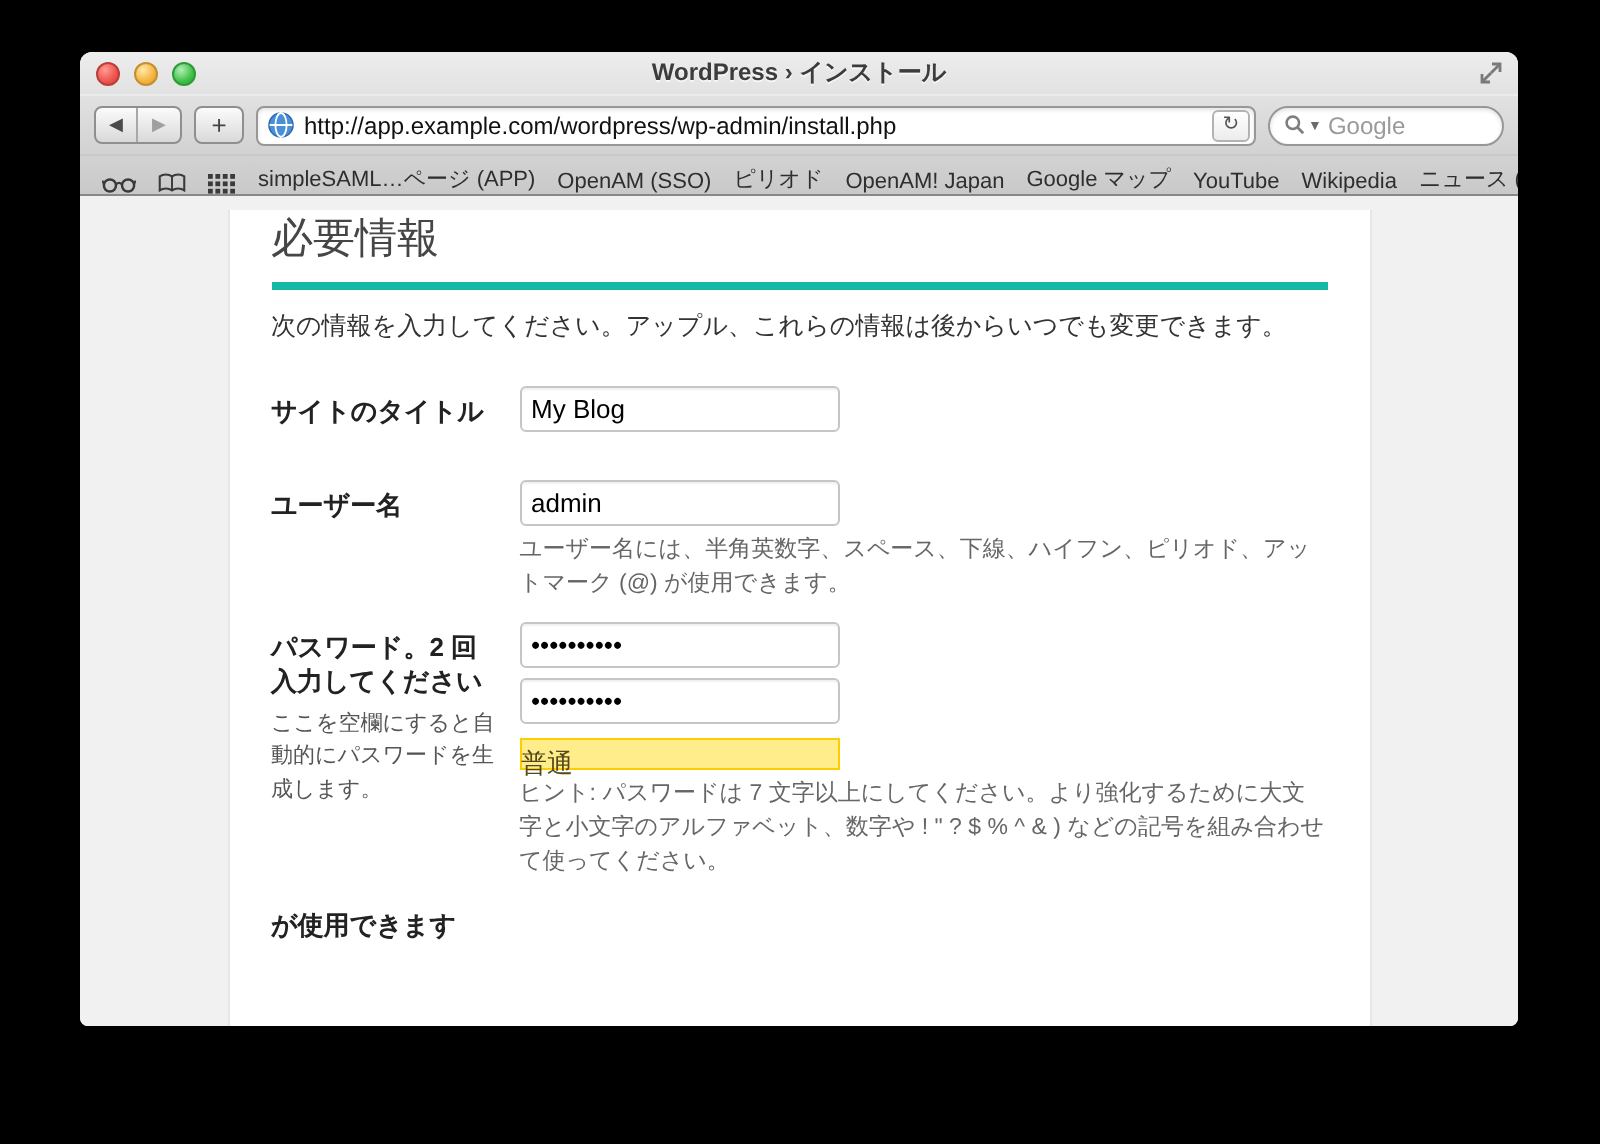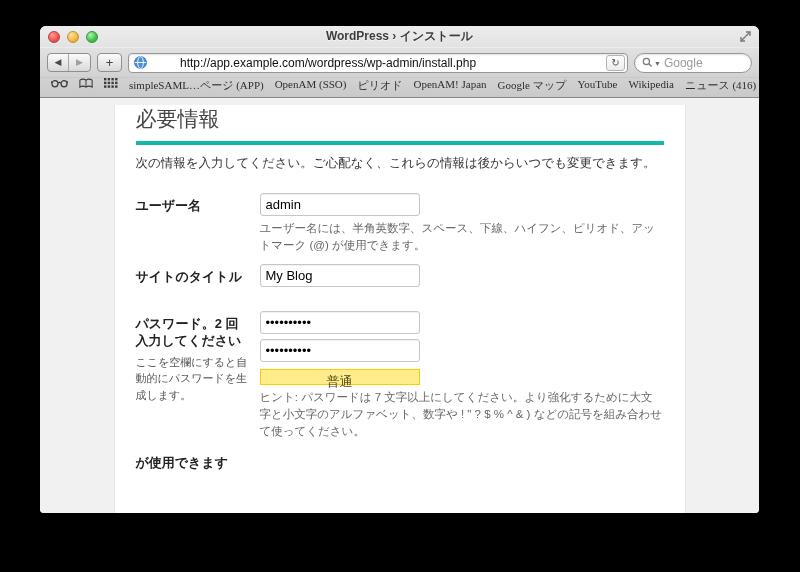--- a/index.html
+++ b/index.html
@@ -25,36 +25,36 @@
 
   .toolbar { height:29px; display:flex; align-items:center; padding:0 7px; gap:6px; }
   .navgroup { display:flex; height:19px; border:1px solid #8f8f8f; border-radius:4px; overflow:hidden;
               background:linear-gradient(#fbfbfb,#d9d9d9); }
   .navbtn { width:21px; border:none; background:transparent; font-size:9px; line-height:17px; cursor:default; }
   .navbtn.back { color:#4a4a4a; border-right:1px solid #a8a8a8; }
   .navbtn.fwd  { color:#9f9f9f; }
   .plusbtn { width:25px; height:19px; border:1px solid #8f8f8f; border-radius:4px;
              background:linear-gradient(#fbfbfb,#d9d9d9); font-size:13px; color:#444; line-height:15px; }
   .urlfield { flex:1; height:20px; background:#fff; border:1px solid #979797; border-radius:4px;
-              display:flex; align-items:center; padding:0 2px 0 5px; box-shadow:inset 0 1px 2px rgba(0,0,0,.12);gap:28px; }
+              display:flex; align-items:center; padding:0 2px 0 5px; box-shadow:inset 0 1px 2px rgba(0,0,0,.12); }
   .favicon { width:13px; height:13px; margin-right:5px; flex:0 0 auto; }
   .urltext { flex:1; font-size:12px; color:#111; white-space:nowrap; overflow:hidden; }
   .reloadbtn { width:19px; height:16px; border:1px solid #b3b3b3; border-radius:3px;
                background:linear-gradient(#ffffff,#ececec); font-size:10px; color:#555; line-height:13px; }
   .searchfield { width:118px; height:20px; background:#fff; border:1px solid #979797; border-radius:10px;
                  display:flex; align-items:center; padding:0 8px 0 7px; box-shadow:inset 0 1px 2px rgba(0,0,0,.12); }
   .searchfield svg { flex:0 0 auto; }
   .search-caret { font-size:7px; color:#6a6a6a; margin:2px 3px 0 1px; }
   .searchfield input { border:none; outline:none; width:100%; font-size:12px; color:#333; background:transparent;
                        font-family:"Liberation Sans","DejaVu Sans",sans-serif; }
   .searchfield input::placeholder { color:#9a9a9a; }
 
-  .bookmarksbar { height:21px; display:flex; align-items:flex-start; gap:11px; padding:0 11px;
+  .bookmarksbar { height:21px; display:flex; align-items:flex-end; gap:11px; padding:0 11px;
                   border-top:1px solid #c9c9c9; border-bottom:1px solid #888;
-                  background:linear-gradient(#d2d2d2,#c9c9c9); overflow:hidden;font-family:Liberation Serif, serif; }
+                  background:linear-gradient(#d2d2d2,#c9c9c9); overflow:hidden; }
   .bmicon { display:flex; align-items:center; }
   .bm { font-size:11px; color:#2e2e2e; white-space:nowrap; }
 
   
   .viewport { flex:1; background:#f1f1f1; overflow:hidden; }
   .page { width:572px; height:100%; margin:0 auto; background:#fff;
           border-left:1px solid #e6e6e6; border-right:1px solid #e6e6e6;
           padding:0 21px; color:#333; }
   h1.pgtitle { font-size:21px; font-weight:400; color:#464646; margin-top:7px;
                padding-bottom:8px; border-bottom:4px solid #14b8a6; }
@@ -66,21 +66,21 @@
   input.ti { width:160px; height:23px; border:1px solid #c6c6c6; border-radius:3px; padding:2px 5px;
              font-size:13px; color:#000; background:#fff;
              font-family:"Liberation Sans","DejaVu Sans",sans-serif; box-shadow:inset 0 1px 1px rgba(0,0,0,.06); }
   .hint { font-size:11.5px; color:#666; margin-top:4px; line-height:1.5; max-width:426px; }
   .r1 { margin-bottom:24px; }
   .r2 { margin-bottom:9px; }
   .r3 { margin-bottom:10px; }
   .r4 { margin-bottom:14px; }
   .pw2 { margin-top:5px; }
   .strength { width:160px; height:16px; margin-top:7px; background:#ffec8b; border:1px solid #ffcc00;
-              text-align:center; font-size:13px; color:#54491a; line-height:24px; }
+              font-size:13px; color:#54491a; line-height:24px; }
 </style>
 </head>
 <body>
 
 <div class="stage">
   <div class="window">
 
     <div class="chrome">
       <div class="titlebar">
         <div class="lights">
@@ -163,36 +163,36 @@
         <span class="bm">YouTube</span>
         <span class="bm">Wikipedia</span>
         <span class="bm"><span>ニュース (416)</span></span>
 
       </div>
     </div>
 
     <div class="viewport">
       <div class="page">
         <h1 class="pgtitle">必要情報</h1>
-        <p class="intro">次の情報を入力してください。ご心配なく、これらの情報は後からいつでも変更できます。</p>
+        <p class="intro">次の情報を入力してください。アップル、これらの情報は後からいつでも変更できます。</p>
 
         <div class="form">
+
+          <div class="row r1">
+            <div class="lbl">サイトのタイトル</div>
+            <div class="fld">
+              <input class="ti" type="text" value="My Blog" style="">
+            </div>
+          </div>
 
           <div class="row r2">
             <div class="lbl">ユーザー名</div>
             <div class="fld">
               <input class="ti" type="text" value="admin" style="">
               <p class="hint">ユーザー名には、半角英数字、スペース、下線、ハイフン、ピリオド、アットマーク (@) が使用できます。</p>
-            </div>
-          </div>
-
-          <div class="row r1">
-            <div class="lbl">サイトのタイトル</div>
-            <div class="fld">
-              <input class="ti" type="text" value="My Blog" style="">
             </div>
           </div>
 
           <div class="row r3">
             <div class="lbl">
               <span>パスワード。2 回入力してください</span>
               <p class="desc">ここを空欄にすると自動的にパスワードを生成します。</p>
             </div>
             <div class="fld">
               <input class="ti" type="text" value="••••••••••" style="">

